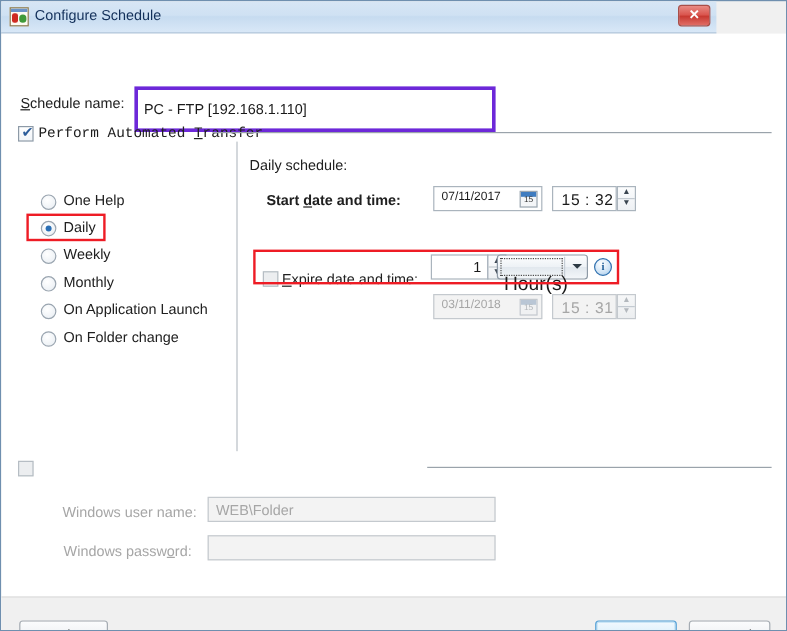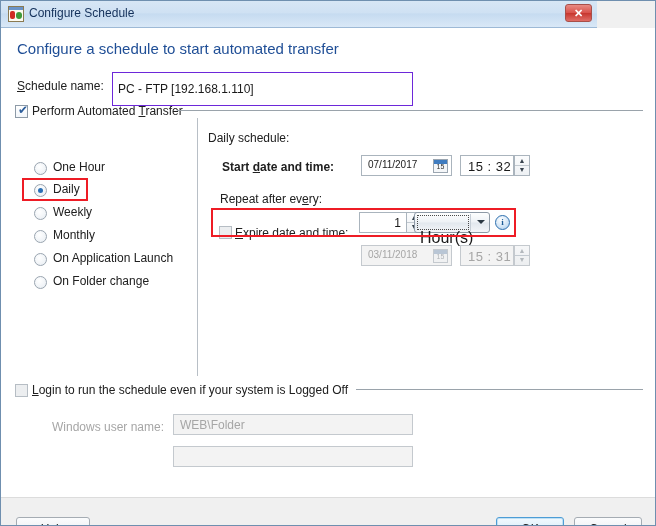--- a/index.html
+++ b/index.html
@@ -106,21 +106,21 @@
     white-space: nowrap;
   }
   .ul { text-decoration: underline; }
 
   #schedule-name-label { left: 16px; top: 51px; }
   #schedule-name-input {
     position: absolute;
     left: 111px; top: 44px;
     width: 301px; height: 21px;
     box-sizing: border-box;
-    border: 1px solid #6d28d9;
+    border: 3px solid #6d28d9;
     background: #ffffff;
     font-family: "Liberation Sans", sans-serif;
     font-size: 12px;
     color: #1a1a1a;
     padding: 16px 5px;
     outline: none;
   }
 
   
   #perform-group-check {
@@ -133,21 +133,21 @@
     cursor: pointer;
   }
   #perform-group-check .tick {
     position: absolute;
     left: 2px; top: -2px;
     font-size: 12px;
     color: #2c5d9b;
     line-height: 13px;
   }
   #perform-group-label {
-    left: 31px; top: 76px;
+    left: 31px; top: 76px; font-family: Liberation Mono, monospace;
   }
   #perform-group-line {
     position: absolute;
     left: 176px; top: 82px;
     width: 466px; height: 1px;
     background: #9aa3ab;
   }
   #panel-divider {
     position: absolute;
     left: 196px; top: 90px;
@@ -465,35 +465,34 @@
         <div class="dot-g"></div>
     </div>
     <div id="title-text">Configure Schedule</div>
     <div id="close-button">
       <div class="glyph">✕</div>
     </div>
   </div>
 
   <div id="client">
 
-    <div id="heading">Configure a schedule to start automated transfer</div>
 
     <div class="field-label" id="schedule-name-label"><span class="ul">S</span><span>chedule name:</span></div>
     <input id="schedule-name-input" type="text" value="PC - FTP [192.168.1.110]" style="">
 
     <div id="perform-group-check">
       <span class="tick">✔</span>
     </div>
     <div class="field-label" id="perform-group-label">Perform Automated <span class="ul">T</span>ransfer</div>
     <div id="perform-group-line"></div>
     <div id="panel-divider"></div>
 
     <div class="radio-row" style="top:132px;">
       <span class="radio-dot"></span>
-      <span class="radio-label">One Hour</span>
+      <span class="radio-label">One Help</span>
     </div>
     <div class="radio-row" style="top:154px;">
       <span class="radio-dot checked"></span>
       <span class="radio-label">Daily</span>
     </div>
     <div class="radio-row" style="top:177px;">
       <span class="radio-dot"></span>
       <span class="radio-label">Weekly</span>
     </div>
     <div class="radio-row" style="top:200px;">
@@ -522,21 +521,20 @@
     </div>
     <div class="time-box" style="left:459px; top:127px;">
       <span class="ttext">15 : 32</span>
     </div>
     <div class="spinner" style="left:513px; top:127px;">
       <span class="arrow up">▲</span>
       <span class="mid"></span>
       <span class="arrow dn">▼</span>
     </div>
 
-    <div class="field-label" id="repeat-label">Repeat after ev<span class="ul">e</span>ry:</div>
     <div id="repeat-num-box">
       <span class="ntext">1</span>
     </div>
     <div class="spinner" style="left:405px; top:184px;">
       <span class="arrow up">▲</span>
       <span class="mid"></span>
       <span class="arrow dn">▼</span>
     </div>
     <div id="repeat-unit-combo">
       <span class="combo-focus"></span>
@@ -561,28 +559,28 @@
       <span class="ttext disabled-text">15 : 31</span>
     </div>
     <div class="spinner disabled-spin" style="left:513px; top:217px;">
       <span class="arrow up">▲</span>
       <span class="mid"></span>
       <span class="arrow dn">▼</span>
     </div>
     <div id="highlight-repeat"></div>
 
     <div id="login-check"></div>
-    <div class="field-label" id="login-label"><span class="ul">L</span>ogin to run the schedule even if your system is Logged Off</div>
     <div id="login-group-line"></div>
 
     <div class="field-label disabled-text" id="win-user-label">Windows user name:</div>
     <div class="readonly-input" id="win-user-input">
       <span class="rtext">WEB\Folder</span>
     </div>
 
+    <div class="field-label disabled-text" id="win-pass-label">Windows passw<span class="ul">o</span>rd:</div>
     <div class="readonly-input" id="win-pass-input">
       <span class="rtext"></span>
     </div>
 
     <div id="footer">
       <div class="btn" id="help-button">Help</div>
       <div class="btn" id="ok-button">OK</div>
       <div class="btn" id="cancel-button">Cancel</div>
     </div>
 

